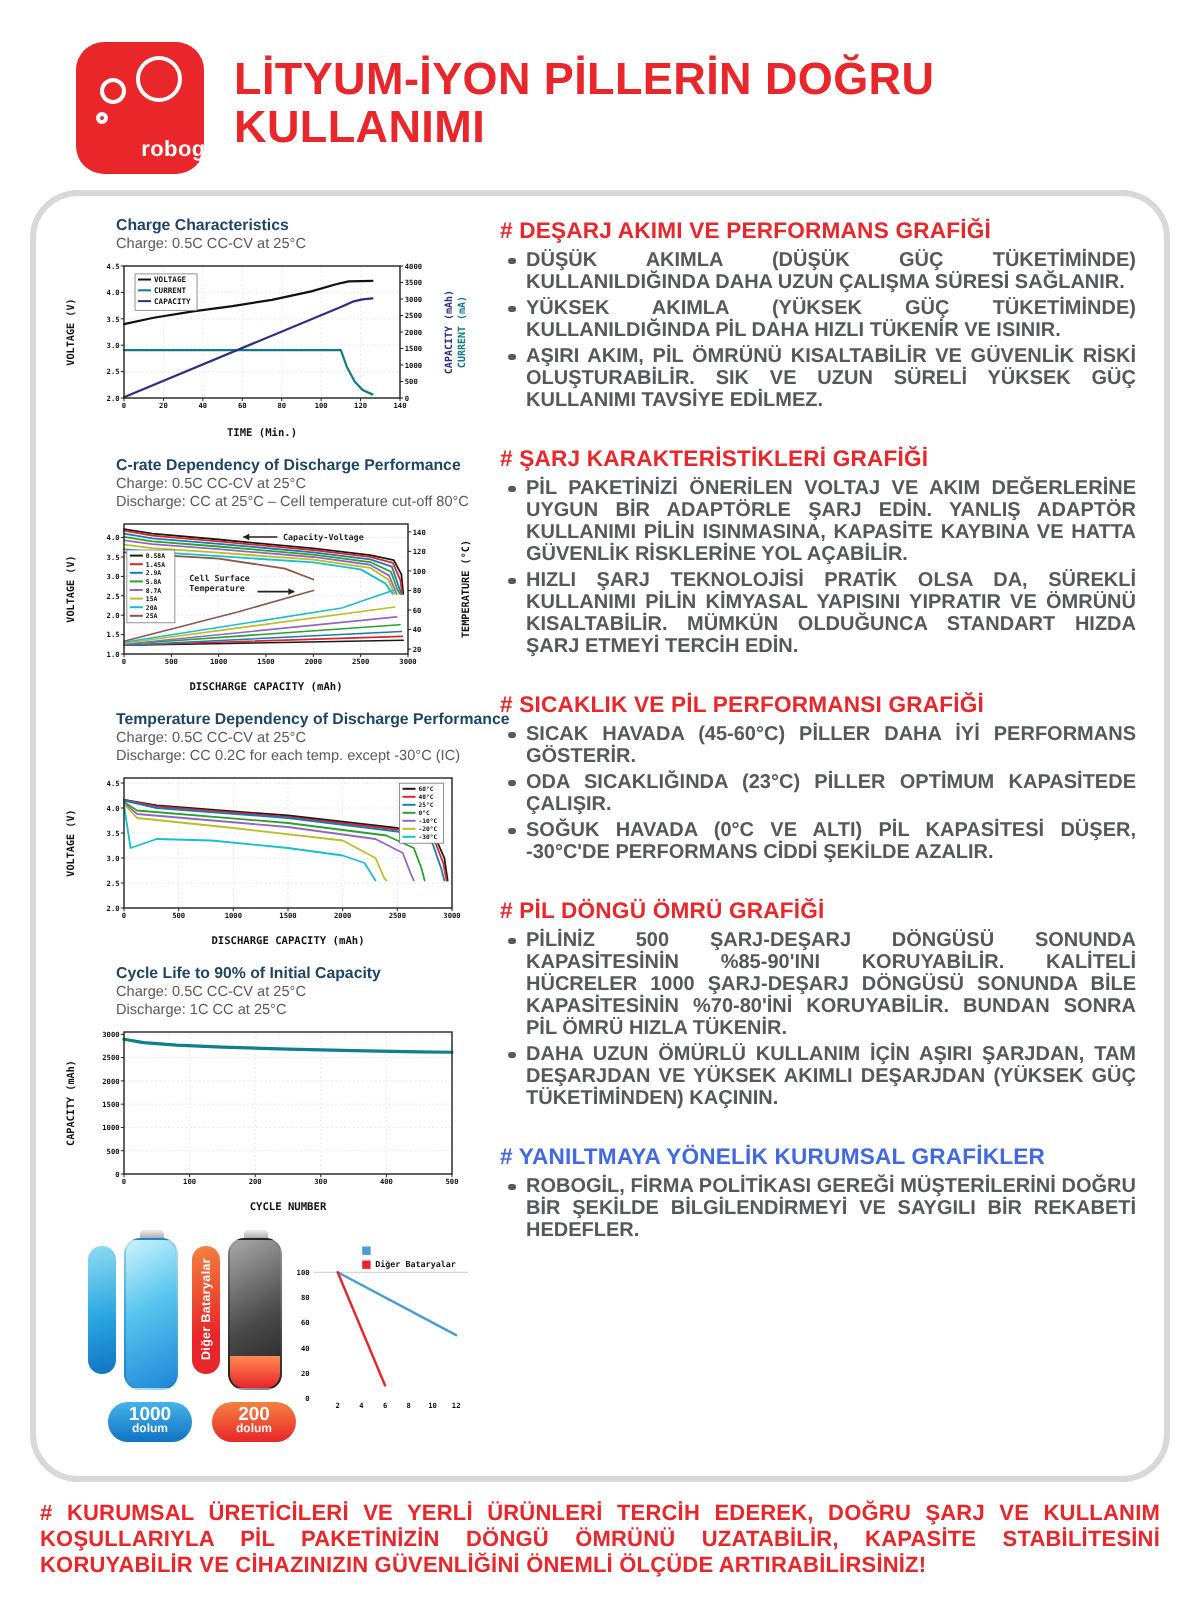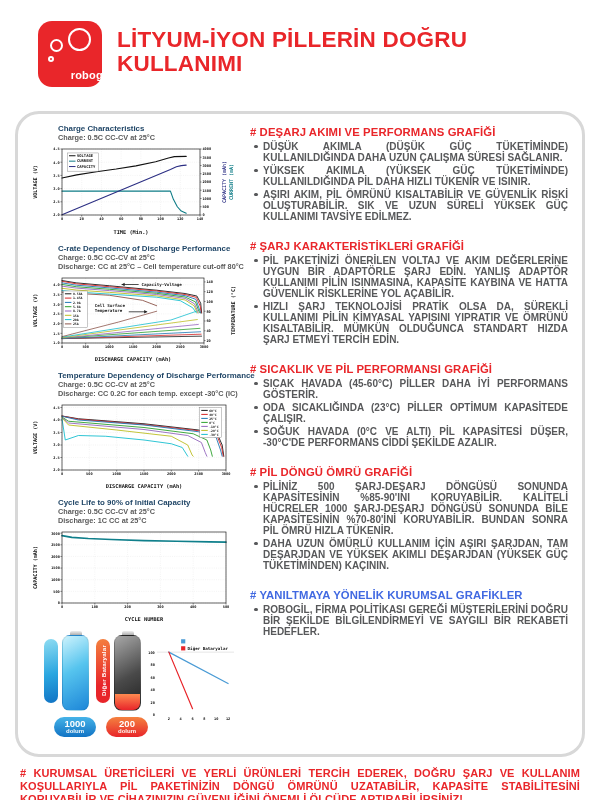--- a/index.html
+++ b/index.html
@@ -18,29 +18,29 @@
   
   .header{display:flex;align-items:flex-start;gap:15px;padding:21px 18px 4px 38px;}
   .logo{width:64px;height:66px;background:var(--red);border-radius:14px;position:relative;flex:none;}
   .logo .c1{position:absolute;right:11px;top:7px;width:23px;height:23px;border:2.6px solid #fff;border-radius:50%;}
   .logo .c2{position:absolute;left:12px;top:18px;width:13px;height:13px;border:2.6px solid #fff;border-radius:50%;}
   .logo .c3{position:absolute;left:10px;top:35px;width:6px;height:6px;border:2px solid #fff;border-radius:50%;}
   .logo-text{position:absolute;bottom:6px;width:100%;text-align:center;color:#fff;font-size:11px;font-weight:700;letter-spacing:.2px;margin-left:20px;}
   .title{color:var(--red);font-size:22.5px;font-weight:800;line-height:1.08;padding-top:7px;letter-spacing:.2px;}
   
   .card{
-    margin:20px 15px 0 15px;border:3px solid var(--cardborder);border-radius:24px;
+    margin:4px 15px 0 15px;border:3px solid var(--cardborder);border-radius:24px;
     height:646px;display:flex;gap:6px;padding:10px 10px 8px 14px;overflow:hidden;background:#fff;
   }
   .left-col{width:212px;flex:none;}
   .right-col{flex:1;min-width:0;display:flex;flex-direction:column;gap:16px;padding-top:2px;padding-right:4px;}
   
   .chart-block{margin-bottom:8px;}
   .chart-title{font-size:7.9px;font-weight:700;color:#1f4566;padding-left:26px;white-space:nowrap;}
-  .chart-sub{font-size:7.3px;font-weight:700;color:#5a5a5a;padding-left:26px;white-space:nowrap;}
+  .chart-sub{font-size:7.3px;font-weight:400;color:#5a5a5a;padding-left:26px;white-space:nowrap;}
   .chart-svg{display:block;margin-top:2px;}
   
   .sec-heading{font-size:11.3px;font-weight:800;color:var(--red);margin:0 0 3px 0;letter-spacing:.1px;}
   .txt-section.blue .sec-heading{color:var(--blue);}
   .bullets{margin:0;padding:0 0 0 13px;list-style:none;}
   .bullets li{position:relative;font-size:10px;font-weight:700;color:var(--gray);text-align:justify;line-height:11px;margin-bottom:2px;}
   .bullets li::before{content:"";position:absolute;left:-9px;top:3.6px;width:3.6px;height:3.6px;border-radius:50%;background:var(--gray);}
   
   .battery-graphic{position:relative;height:108px;margin-top:4px;}
   .pill{position:absolute;width:14px;height:64px;border-radius:7px;top:8px;}

